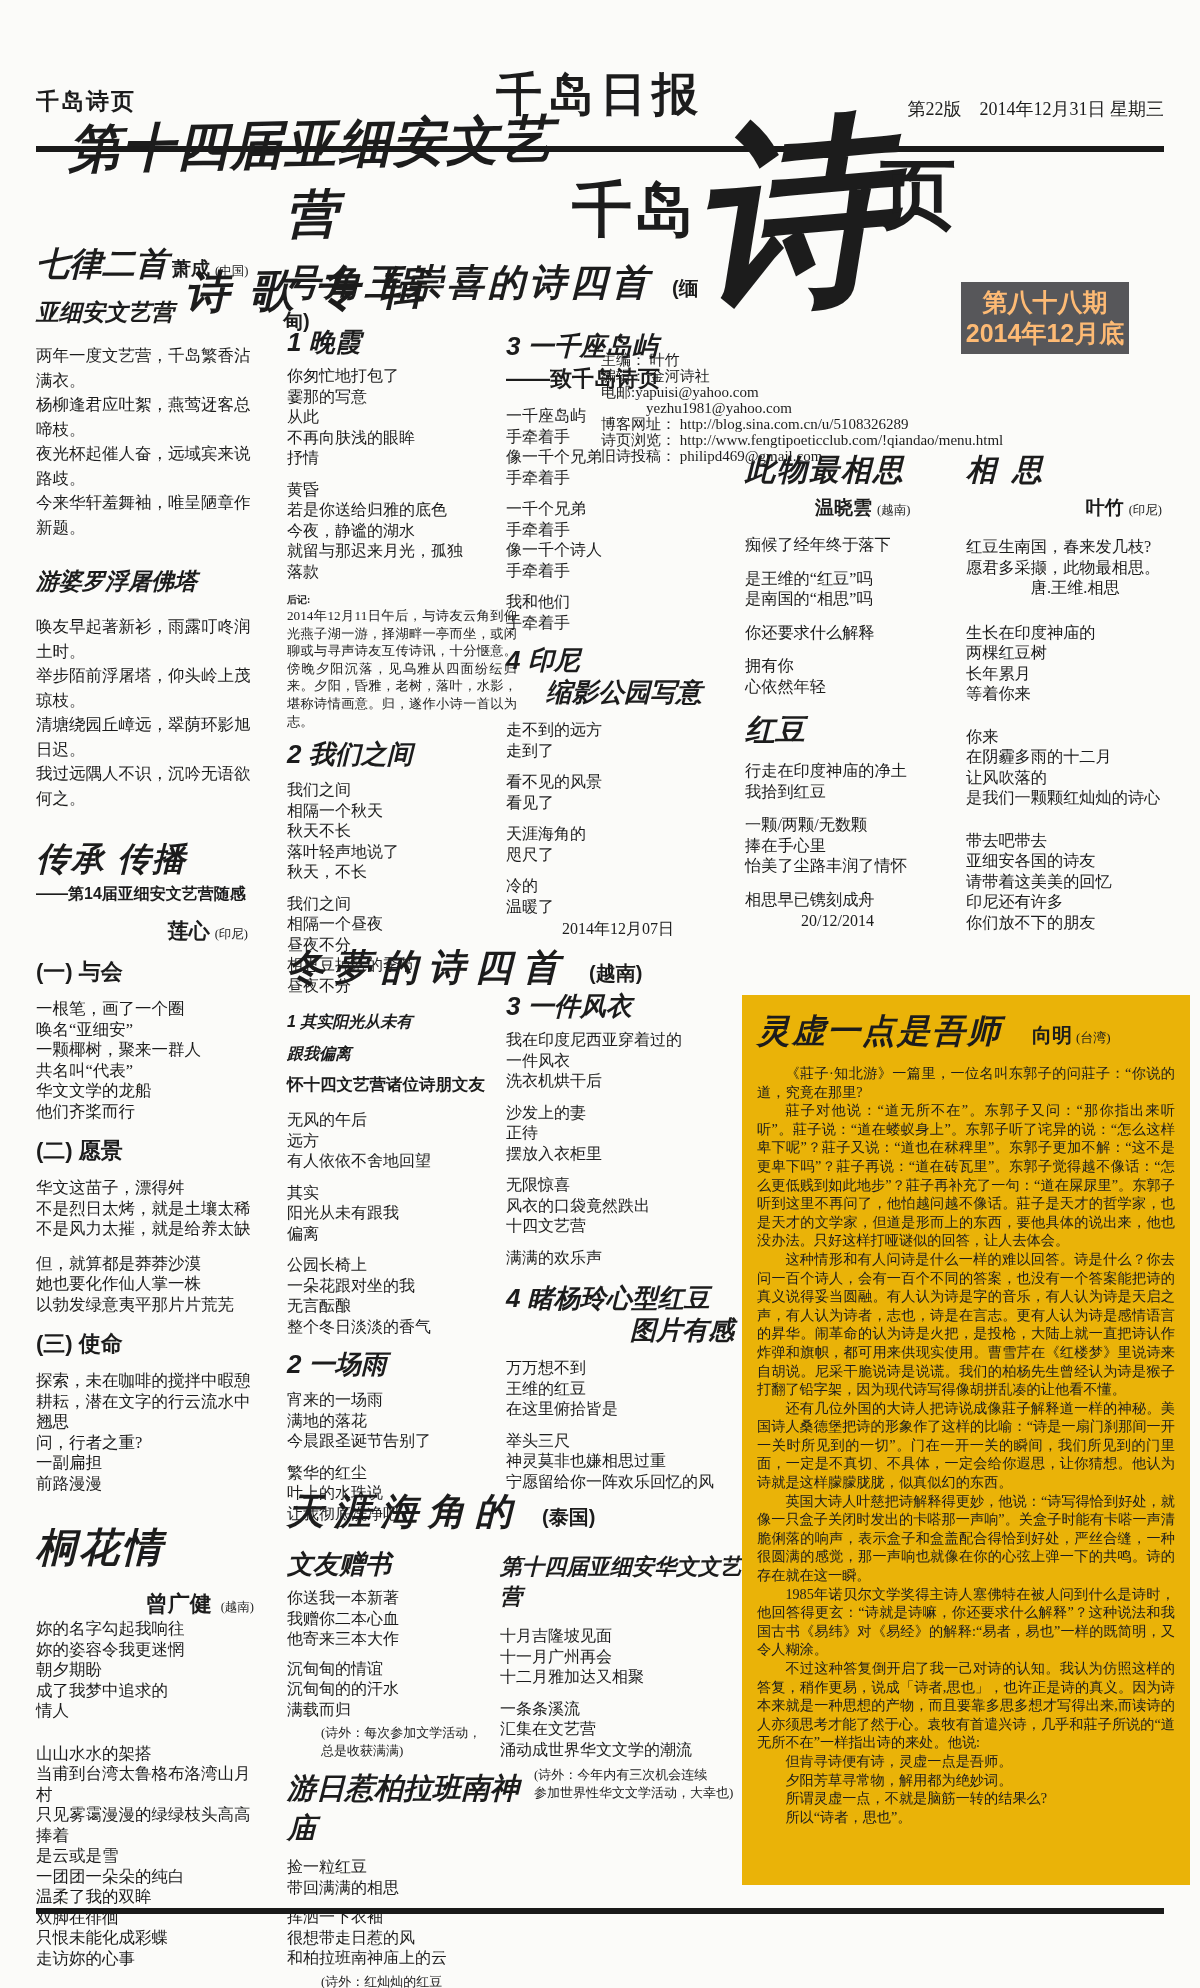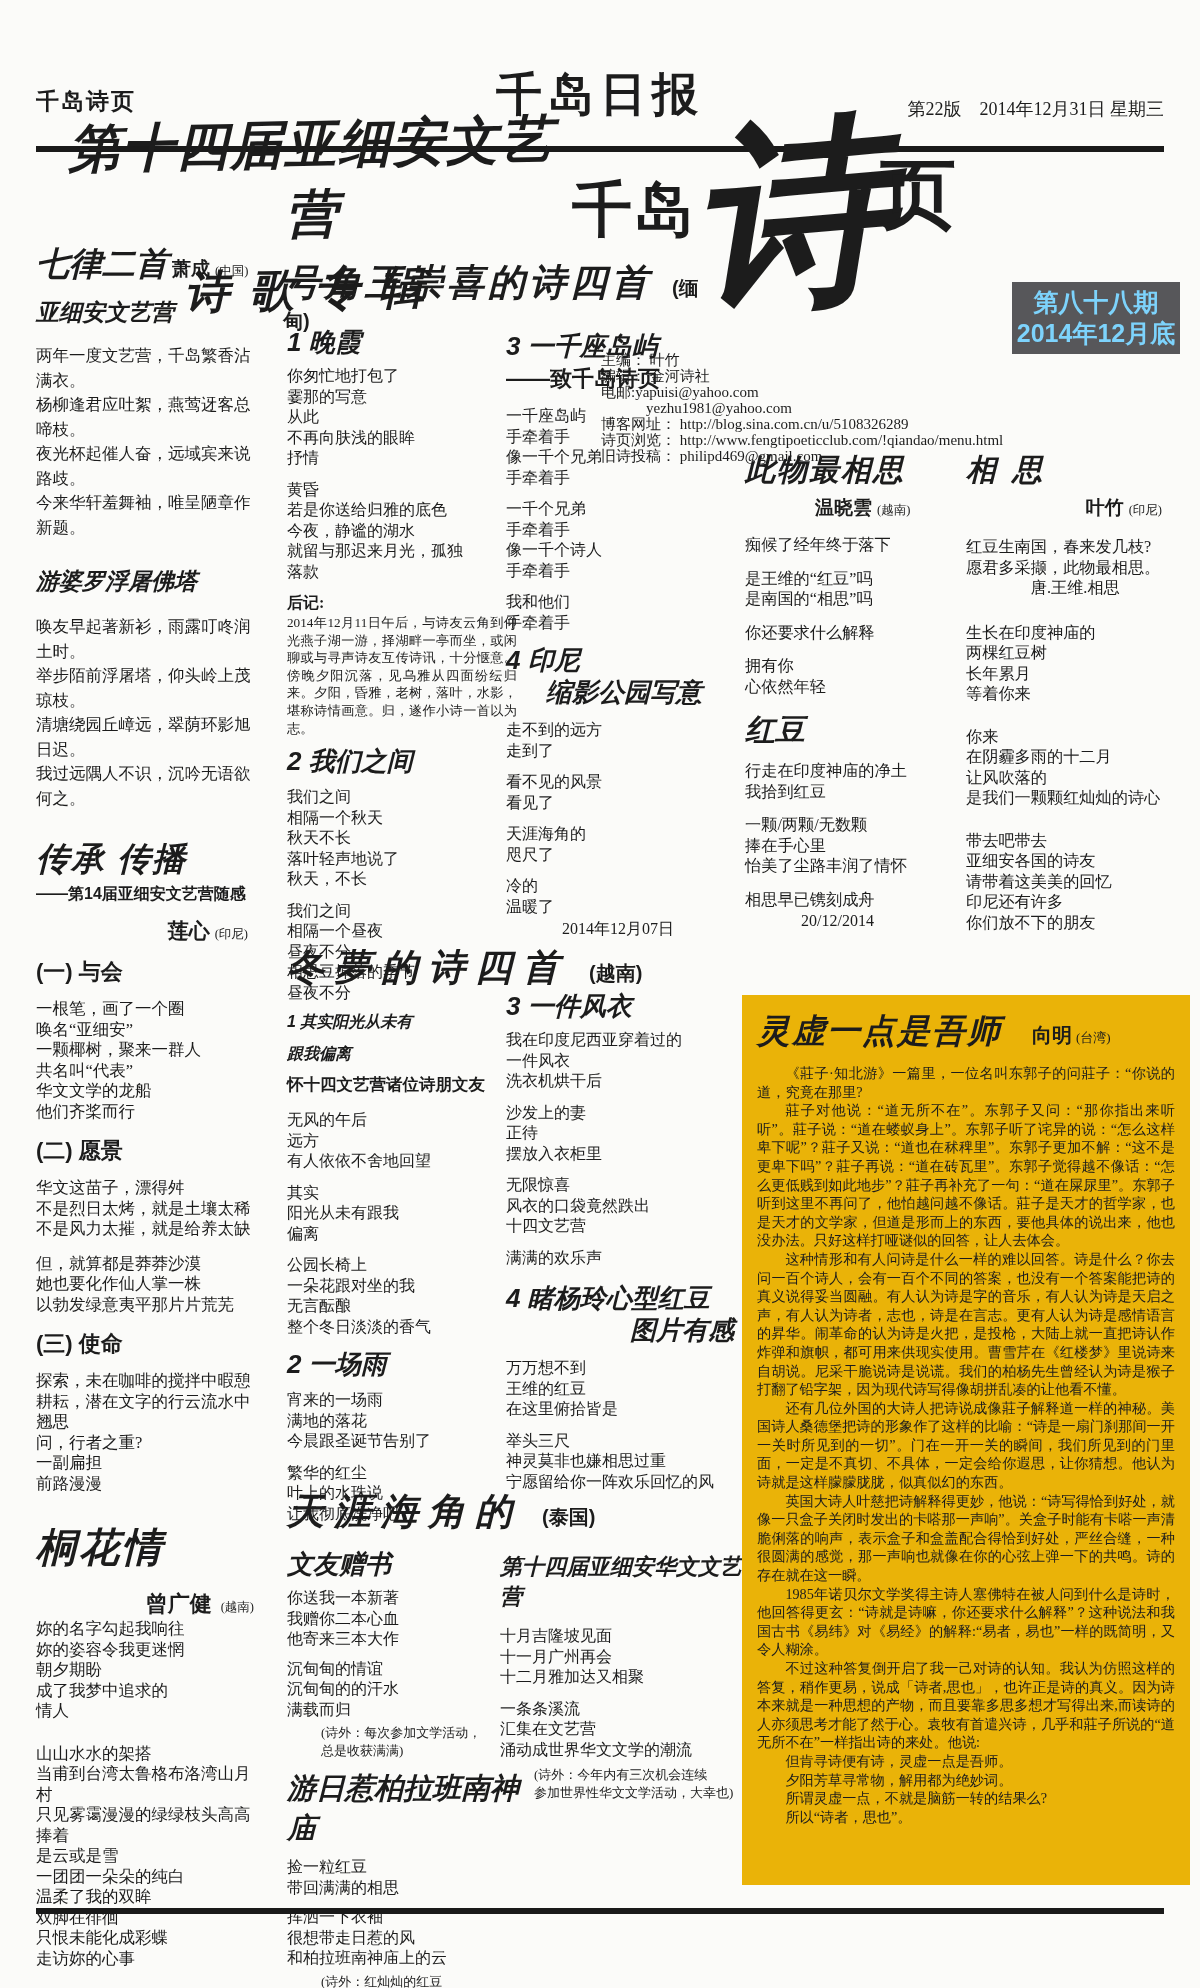--- a/index.html
+++ b/index.html
@@ -21,21 +21,21 @@
 
   
   .mt-wrap { left:55px; top:110px; width:515px; text-align:center; transform:rotate(-1.2deg); }
   .mt1 { font-size:52px; font-weight:900; font-style:italic; letter-spacing:2px; }
   .mt2 { font-size:45px; font-weight:900; font-style:italic; letter-spacing:20px; margin-top:10px; }
   .logo { left:572px; top:116px; width:410px; height:250px; }
   .lg1 { position:absolute; left:0;   top:54px;  font-size:60px;  font-weight:900; letter-spacing:2px; }
   .lg2 { position:absolute; left:118px; top:-34px; font-size:200px; font-weight:900; font-style:italic;
          transform:rotate(-5deg); }
   .lg3 { position:absolute; left:308px; top:28px; font-size:76px; font-weight:900; }
-  .issue-box { left:1012px; top:282px; width:168px; background:#57575a; color:#7dd3fc; text-align:center;
+  .issue-box { left:961px; top:282px; width:168px; background:#57575a; color:#fdba74; text-align:center;
                padding:5px 2px; font-size:25px; line-height:31px; font-weight:bold; }
   .editors { left:601px; top:352px; width:585px; font-size:15px; line-height:16px; }
 
   
   .ht { font-family:"Liberation Sans","DejaVu Sans",sans-serif; font-style:italic; font-weight:bold; }
   .sec-h .name { font-size:37px; letter-spacing:4px; }
   .sec-h.sp .name { letter-spacing:10px; }
   .sec-h .orig { font-size:20px; font-weight:bold; margin-left:16px; font-style:normal;
                  font-family:"Liberation Sans","DejaVu Sans",sans-serif; }
   .t33 { font-size:33px; }
@@ -46,21 +46,21 @@
   .auth-name { font-family:"Liberation Sans","DejaVu Sans",sans-serif; font-weight:bold; font-size:19px; }
   .auth-orig { font-size:12.5px; margin-left:5px; }
   .r { text-align:right; }
 
   
   .c1 .stanza { font-size:16.5px; line-height:20.5px; margin-bottom:14px; }
   .c1 .lushi  { line-height:24.5px; margin-bottom:10px; }
   .c23 .stanza{ font-size:16px; line-height:20.5px; margin-bottom:11px; }
   .c45 .stanza{ font-size:16.2px; line-height:20.5px; margin-bottom:13px; }
   .pnote { font-size:13px; line-height:17.5px; padding-left:34px; white-space:pre-line; margin:2px 0 10px; }
-  .hnote-lbl { font-size:16px; font-weight:bold; }
+  .hnote-lbl { font-size:10px; font-weight:bold; }
   .hnote { font-size:13.2px; line-height:17.6px; white-space:normal; text-align:justify; margin:0 0 8px; }
   .pdate { font-size:16px; padding-left:56px; margin-top:2px; }
 
   
   .essay { left:742px; top:995px; width:448px; height:890px; background:#eab308;
            padding:14px 15px 10px; overflow:hidden; }
   .essay-hd { margin-bottom:10px; }
   .essay-hd .t { font-size:33px; letter-spacing:2px; }
   .essay-hd .a { font-family:"Liberation Sans","DejaVu Sans",sans-serif; font-weight:bold;
                  font-size:20px; margin-left:26px; }

